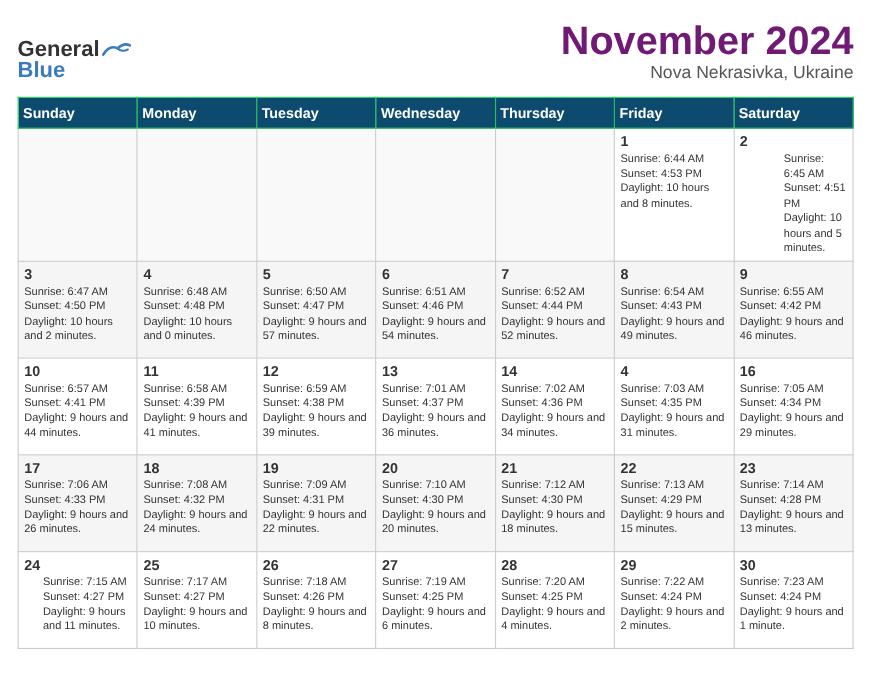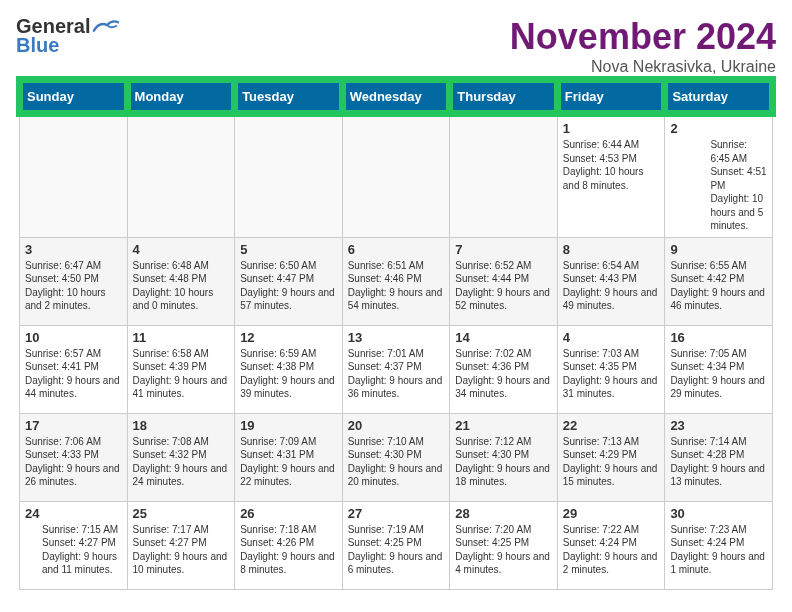--- a/index.html
+++ b/index.html
@@ -6,47 +6,48 @@
     body {
       font-family: Arial, sans-serif;
       background: #fff;
       width: 792px;
       min-height: 612px;
       padding: 16px;
     }
     .header-area {
       display: flex;
       justify-content: space-between;
-      align-items: flex-start;
+      align-items: flex-end;
+      margin-bottom: 12px;
     }
     .title-area {
       text-align: right;
     }
     .month-title {
       font-size: 36px;
       font-weight: bold;
       color: #701a75;
     }
     .location {
       font-size: 16px;
       color: #555;
     }
     .calendar {
       width: 100%;
       border-collapse: collapse;
       table-layout: fixed;
     }
     .calendar th {
-      background-color: #0369a1;
+      background-color: #0c4a6e;
       color: #fff;
       font-size: 13px;
       font-weight: bold;
       padding: 6px 4px;
       text-align: left;
-      border: 7px solid #22c55e;
+      border: 1px solid #22c55e;
     }
     .calendar td {
       vertical-align: top;
       border: 1px solid #ccc;
       padding: 4px 5px;
       font-size: 10.5px;
       color: #333;
       height: 88px;
       background: #fff;
     }

